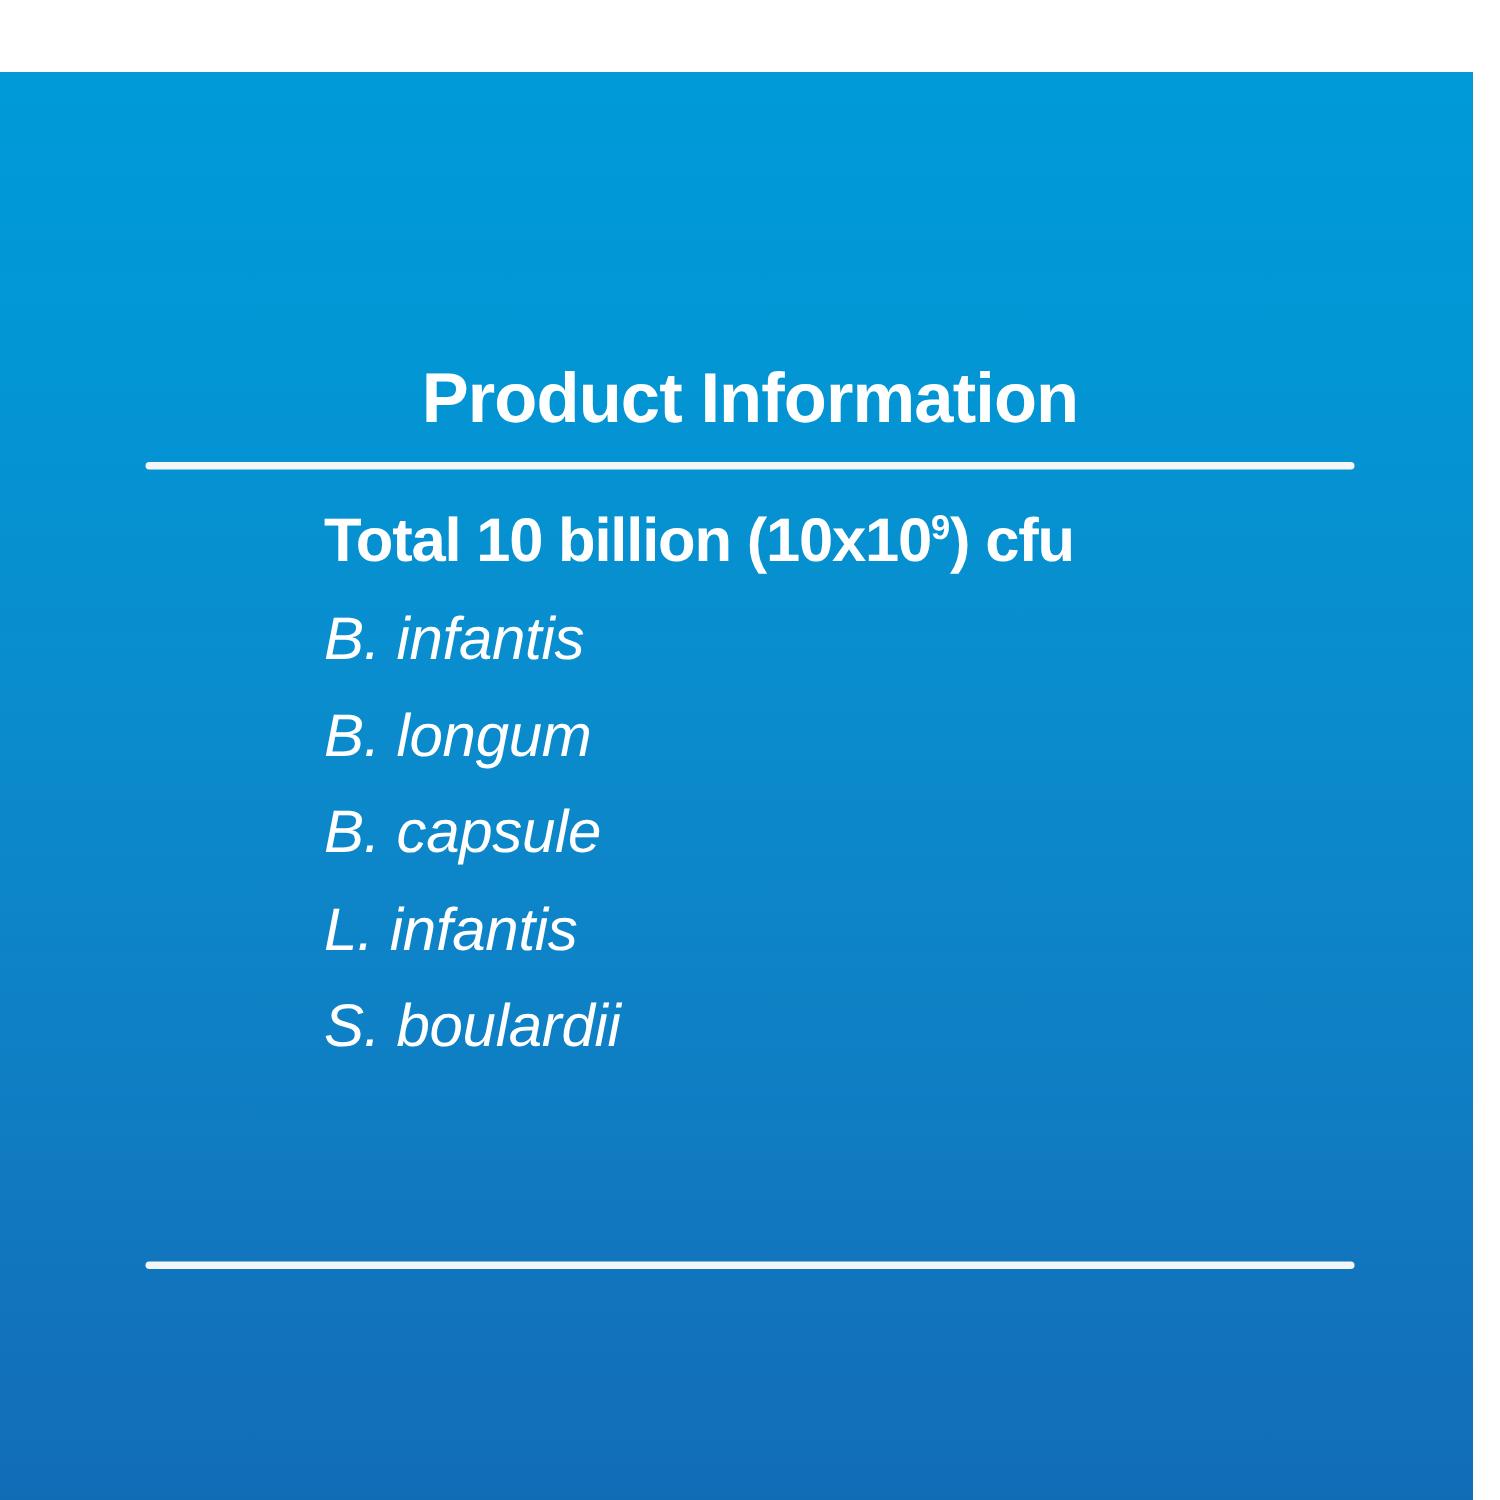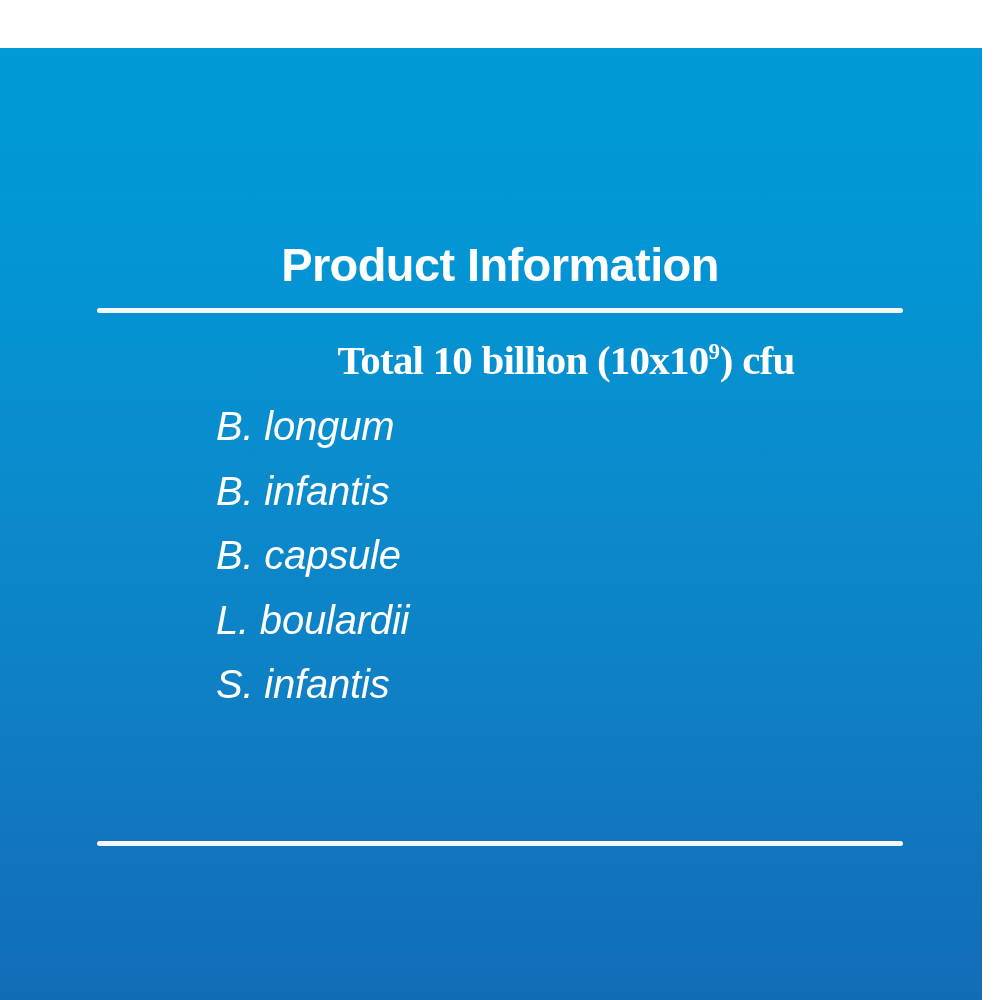--- a/index.html
+++ b/index.html
@@ -58,27 +58,26 @@
   
   .info-body {
     position: absolute;
     left: 216px;
     top: 281px;
     width: 700px;
   }
 
   .dose-heading {
     color: #ffffff;
-    font-family: Liberation Serif, serif;
+    font-family: Liberation Sans, sans-serif;
     font-weight: bold;
     font-size: 41px;
     line-height: 62px;
     letter-spacing: -0.8px;
     white-space: nowrap;
-    text-align: center;
   }
 
   .dose-heading .sup {
     font-size: 0.56em;
     vertical-align: super;
     line-height: 0;
     font-weight: bold;
     letter-spacing: 0;
   }
 
@@ -111,24 +110,24 @@
   <div class="rule rule-top"></div>
 
   <div class="info-body">
 
     <div class="dose-heading">
       <span>Total 10 billion (10x10</span><span class="sup">9</span><span>) cfu</span>
     </div>
 
 
     <ul class="strain-list">
+      <li class="strain-item">B. infantis</li>
       <li class="strain-item">B. longum</li>
-      <li class="strain-item">B. infantis</li>
       <li class="strain-item">B. capsule</li>
-      <li class="strain-item">L. boulardii</li>
-      <li class="strain-item">S. infantis</li>
+      <li class="strain-item">L. infantis</li>
+      <li class="strain-item">S. boulardii</li>
     </ul>
 
   </div>
 
   <div class="rule rule-bottom"></div>
 
 </div>
 
 </body></html>

